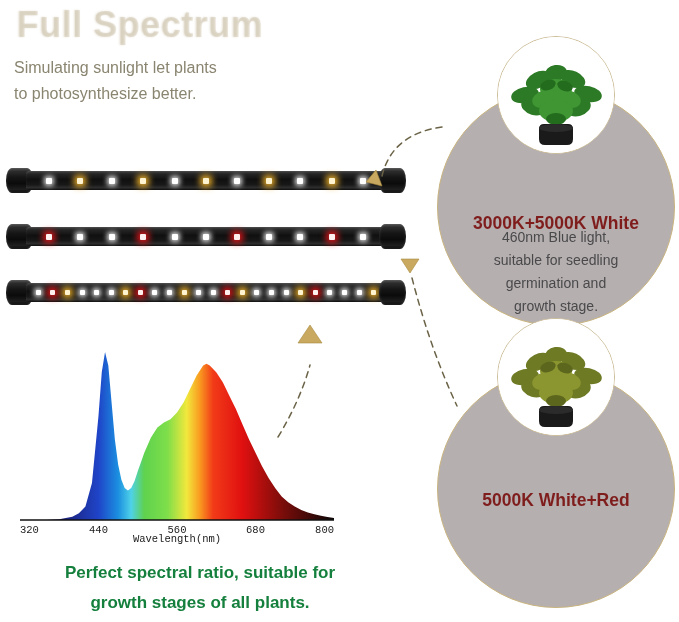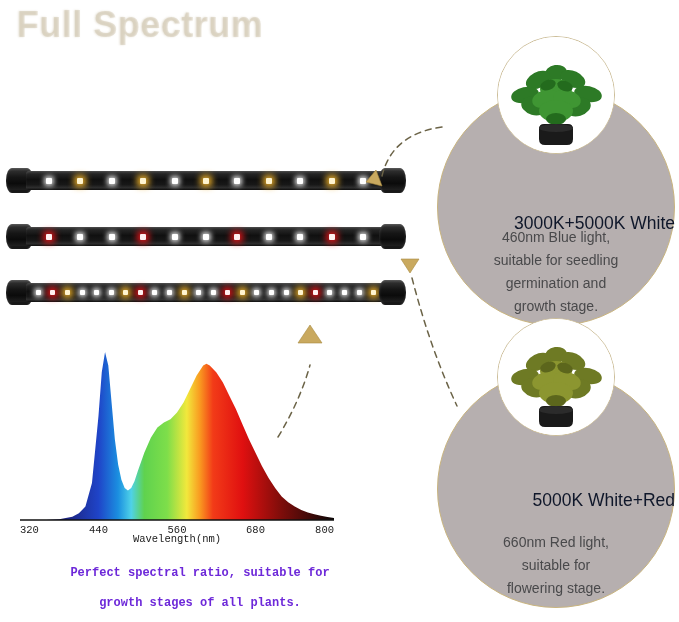--- a/index.html
+++ b/index.html
@@ -60,63 +60,65 @@
 
   
   .chart{position:absolute;left:12px;top:344px;width:330px;height:200px;}
   .chart svg{display:block;}
   .axis-tick{font-family:"Liberation Mono", monospace;font-size:10.5px;fill:#1a1a1a;}
   .axis-title{font-family:"Liberation Mono", monospace;font-size:10.5px;fill:#1a1a1a;}
 
   
   .caption{
     position:absolute;left:0;top:558px;width:400px;
-    text-align:center;font-size:12px;font-weight:bold;color:#6d28d9;
-    line-height:30px;white-space:pre-line;font-family:Liberation Mono, monospace;
+    text-align:center;font-size:17px;font-weight:bold;color:#15803d;
+    line-height:30px;white-space:pre-line;
   }
 
   
   .callout{position:absolute;}
   .disc{
     position:absolute;left:0;top:0;
     width:238px;height:238px;border-radius:50%;
     background:#b6afaf;
     border:1.5px solid #c9b47e;
     box-sizing:border-box;
   }
   .plant-circle{
     position:absolute;left:50%;transform:translateX(-50%);top:-52px;
     width:116px;height:116px;border-radius:50%;
     background:#ffffff;border:1px solid #cbbc96;
     overflow:hidden;
   }
   .plant-circle svg{display:block;}
   .co-title{
-    position:absolute;left:0;width:238px;text-align:right;
-    font-size:17.5px;font-weight:normal;color:#0f172a;white-space:nowrap;
+    position:absolute;left:0;width:238px;text-align:center;
+    font-size:17.5px;font-weight:bold;color:#7f1d1d;white-space:nowrap;
   }
   .co-body{
     position:absolute;left:0;width:238px;text-align:center;
     font-size:14px;color:#49494b;line-height:23px;white-space:pre-line;
   }
   #callout-top .co-title{top:125px;}
   #callout-top .co-body{top:138px;}
   #callout-bottom .co-title{top:120px;}
   #callout-bottom .co-body{top:161px;}
 
   
   .arrows{position:absolute;left:0;top:0;width:679px;height:622px;pointer-events:none;}
 </style>
 </head>
 <body>
 
 <div class="stage">
 
   <div class="title-shadow">Full Spectrum</div>
   <div class="title">Full Spectrum</div>
+  <div class="subtitle">Simulating sunlight let plants
+to photosynthesize better.</div>
 
   <div class="bar" id="bar-0" style="left:6px;top:168px;width:400px;">
     <div class="cap left"></div>
     <div class="tube">
         <div class="led w"></div>
         <div class="led a"></div>
         <div class="led w"></div>
         <div class="led a"></div>
         <div class="led w"></div>
         <div class="led a"></div>
@@ -294,23 +296,20 @@
         <g fill="#5c661c">
           <ellipse cx="50" cy="48" rx="8" ry="5" transform="rotate(-20 50 48)"></ellipse>
           <ellipse cx="67" cy="49" rx="8" ry="5" transform="rotate(20 67 49)"></ellipse>
           <ellipse cx="58" cy="82" rx="10" ry="6"></ellipse>
         </g>
         <path d="M41 92 q0 -5 5 -5 h24 q5 0 5 5 v10 q0 6 -6 6 h-22 q-6 0 -6 -6 z" fill="#1a1a1a"></path>
         <ellipse cx="58" cy="91" rx="17" ry="4" fill="#2b2b2b"></ellipse>
       </svg>
     </div>
     <div class="co-title">5000K White+Red</div>
-    <div class="co-body">660nm Red light,
-suitable for
-flowering stage.</div>
   </div>
 
   <svg class="arrows" width="679" height="622" viewBox="0 0 679 622">
     <g fill="none" stroke="#6b6347" stroke-width="1.5" stroke-dasharray="6 5" stroke-linecap="round">
       <path d="M382 176 q10 -42 60 -49"></path>
       <path d="M412 278 q18 70 45 128"></path>
       <path d="M278 437 q22 -36 32 -72"></path>
     </g>
     <polygon points="376,170 366,182 382,186" fill="#c9a95f" stroke="#a8893f" stroke-width="0.6"></polygon>
     <polygon points="401,259 419,259 410,273" fill="#c9a95f" stroke="#a8893f" stroke-width="0.6"></polygon>

